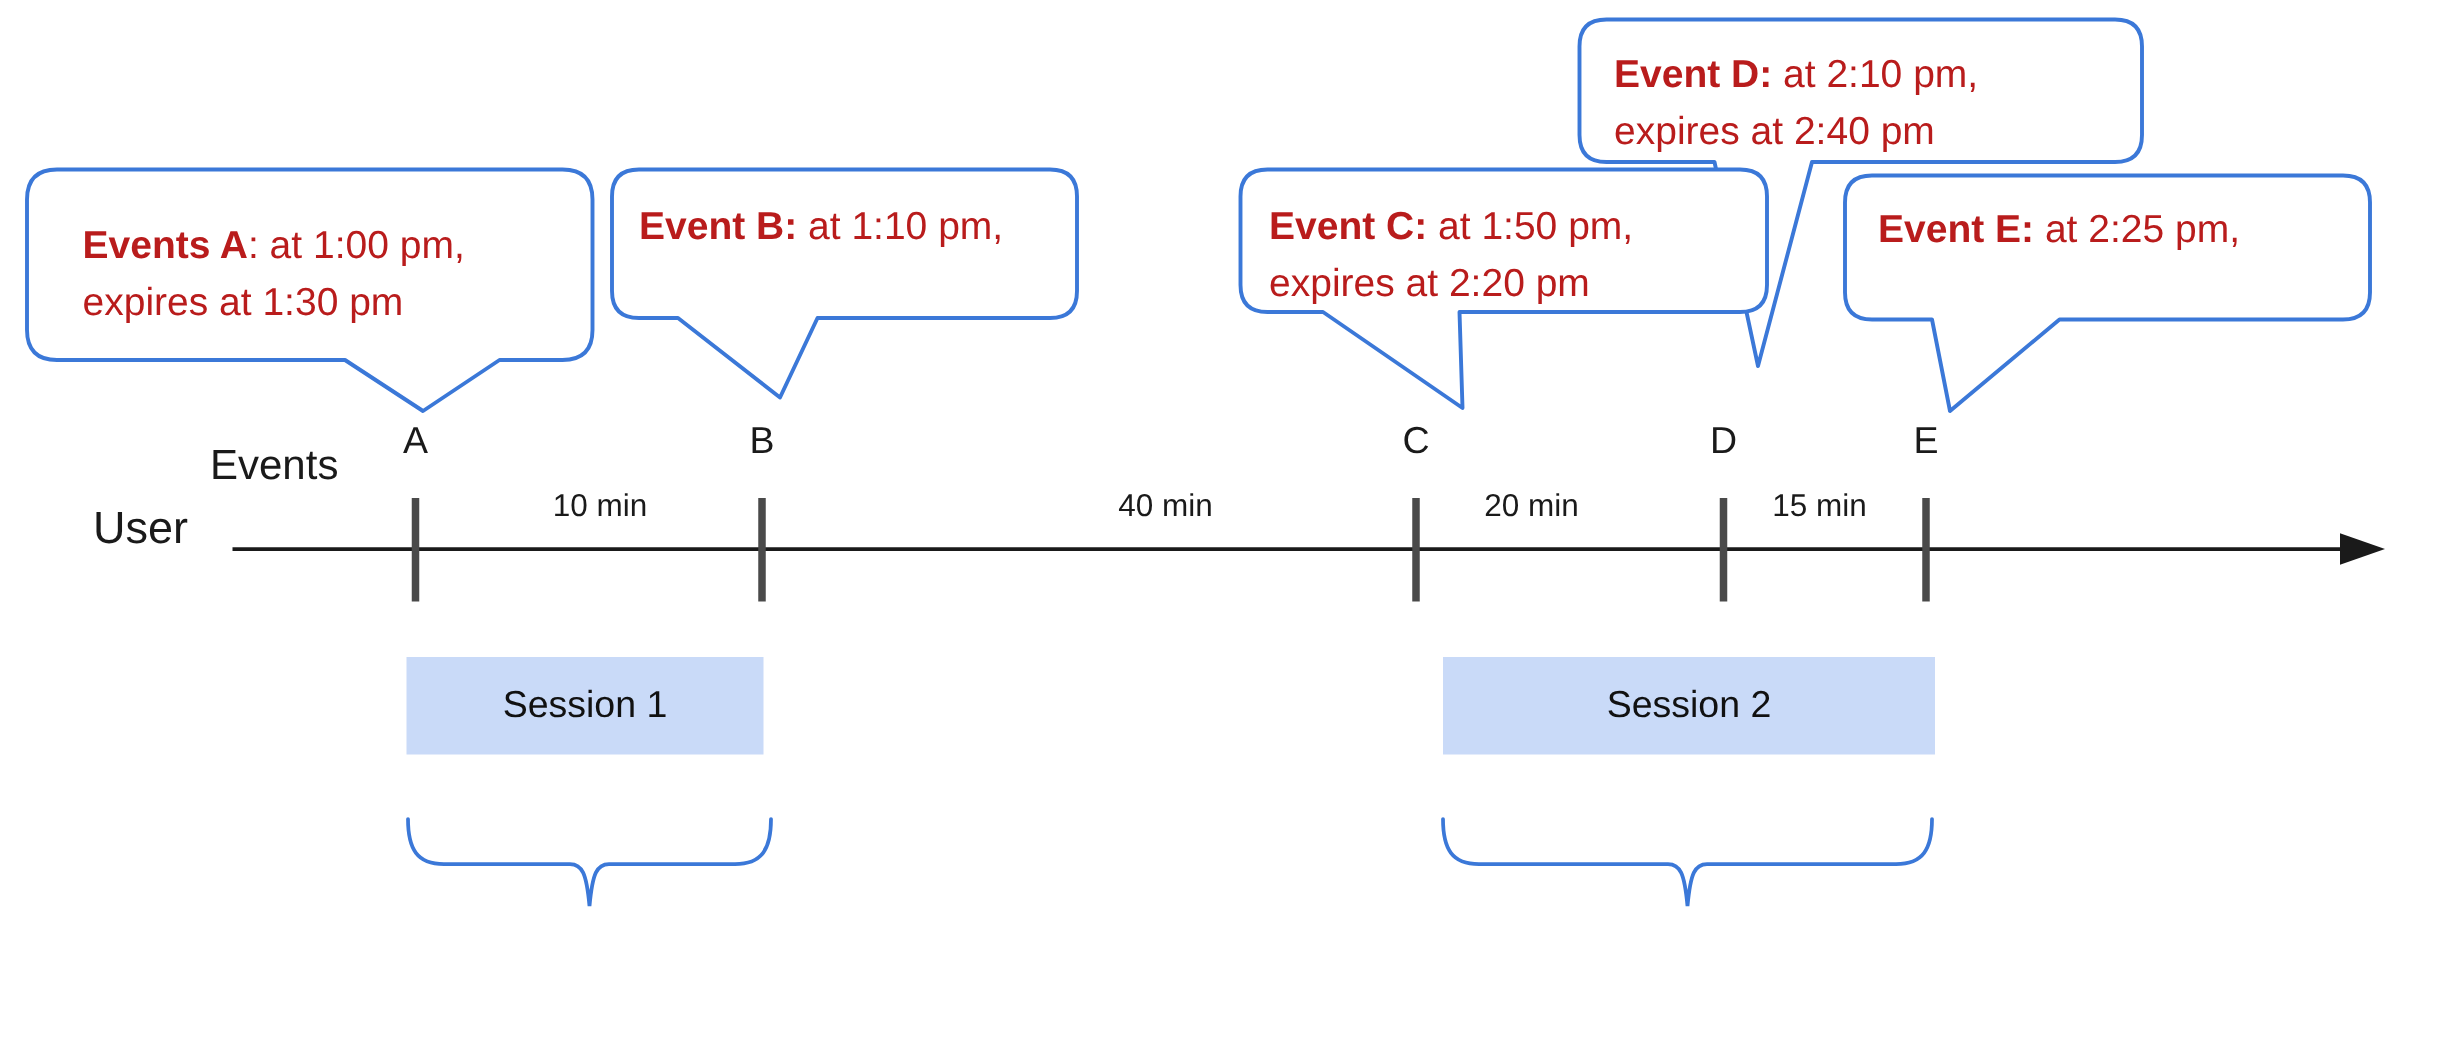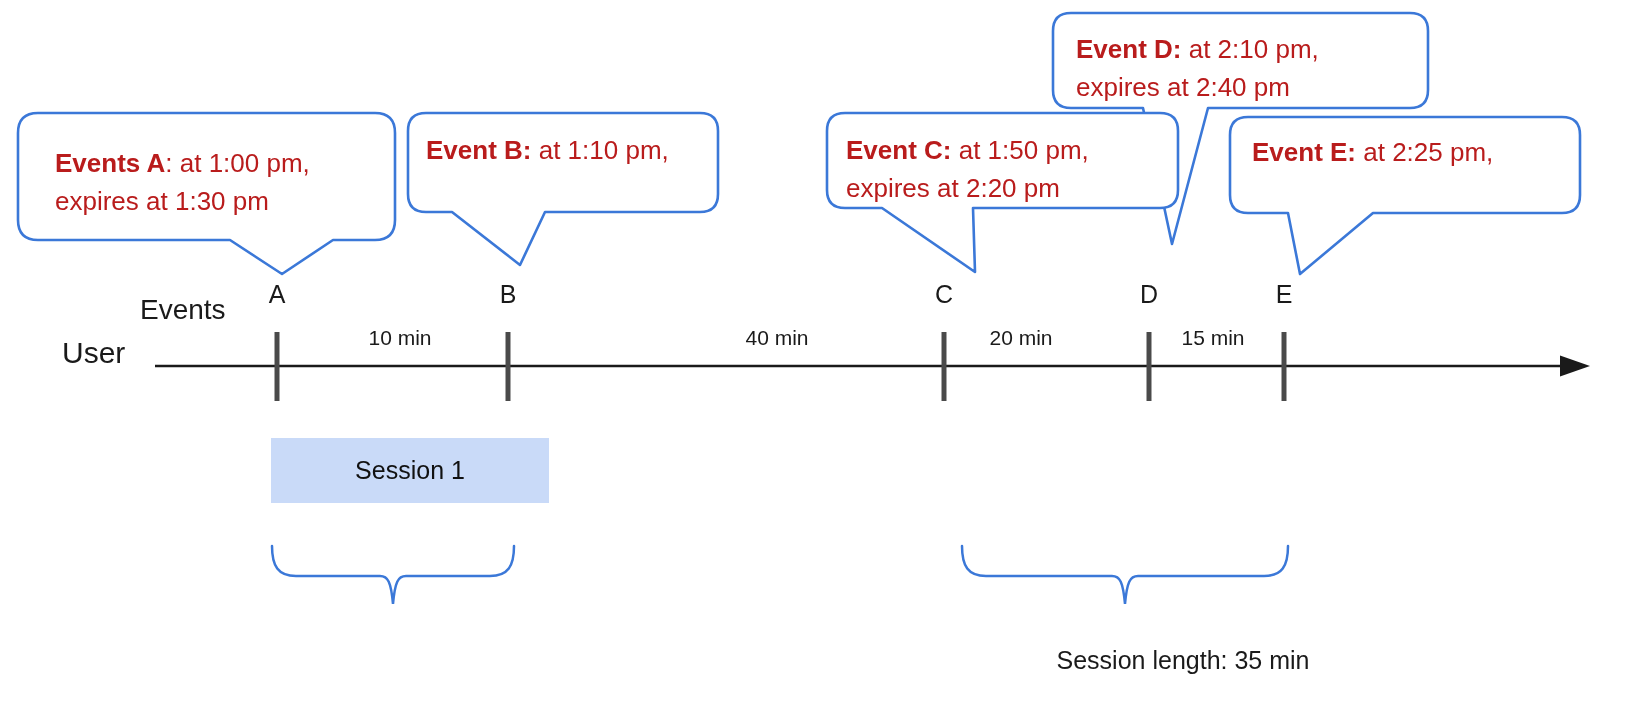--- a/index.html
+++ b/index.html
@@ -31,21 +31,21 @@
 
   .interval { position:absolute; top:294px; width:100px; text-align:center; font-size:21px; color:#1a1a1a;margin-top:32px; }
   .int-ab { left:350px; } .int-bc { left:727px; } .int-cd { left:971px; } .int-de { left:1163px; }
 
   .bar {
     position:absolute; top:438px; height:65px;
     background:#c9daf8;
     display:flex; align-items:center; justify-content:center;
     font-size:25px; color:#111;
   }
-  .bar-1 { left:271px; width:278px; }
+  .bar-1 { left:271px; width:238px; }
   .bar-2 { left:962px; width:328px; }
 
   .sess-len { position:absolute; top:646px; width:400px; text-align:center; font-size:25px; color:#1a1a1a; }
   .sl-1 { left:240px; } .sl-2 { left:983px; }
 </style>
 </head>
 <body>
 
 <div class="canvas">
 
@@ -99,16 +99,18 @@
   <div class="mark mark-e">E</div>
 
   <div class="interval int-ab">10 min</div>
   <div class="interval int-bc">40 min</div>
   <div class="interval int-cd">20 min</div>
   <div class="interval int-de">15 min</div>
 
   <div class="bar bar-1">
     <span>Session 1</span>
   </div>
+  <div class="bar bar-2">
+    <span>Session 2</span>
+  </div>
 
-  <div class="sess-len sl-2">Session length: 35 min</div>
 
 </div>
 
 </body></html>

